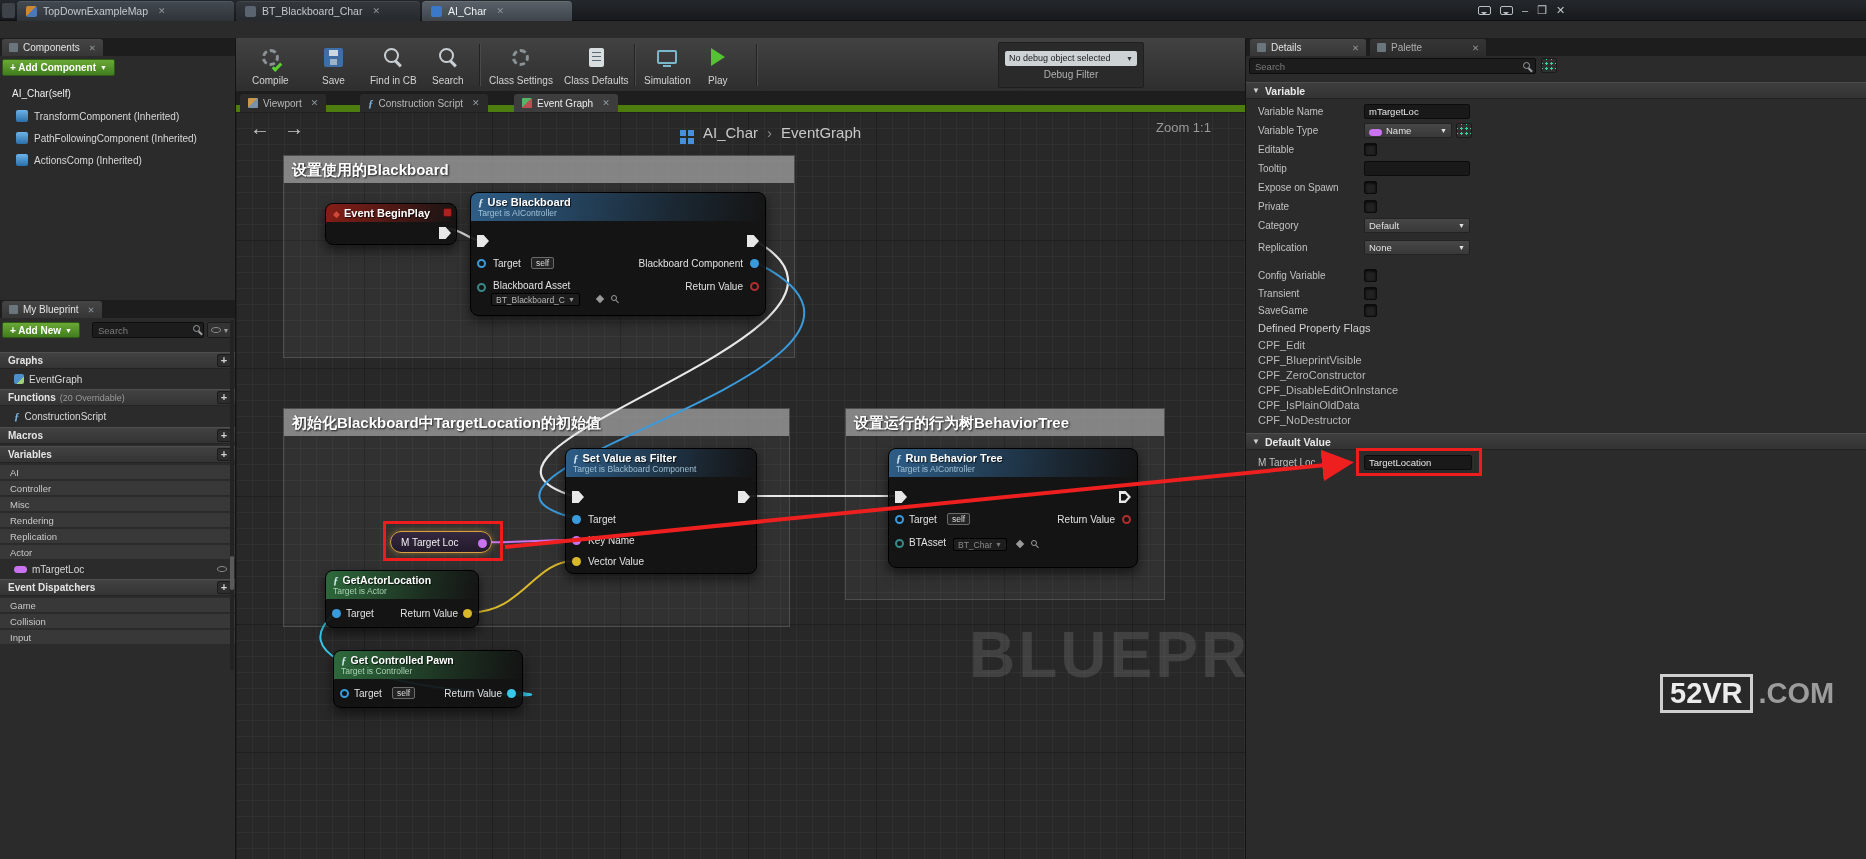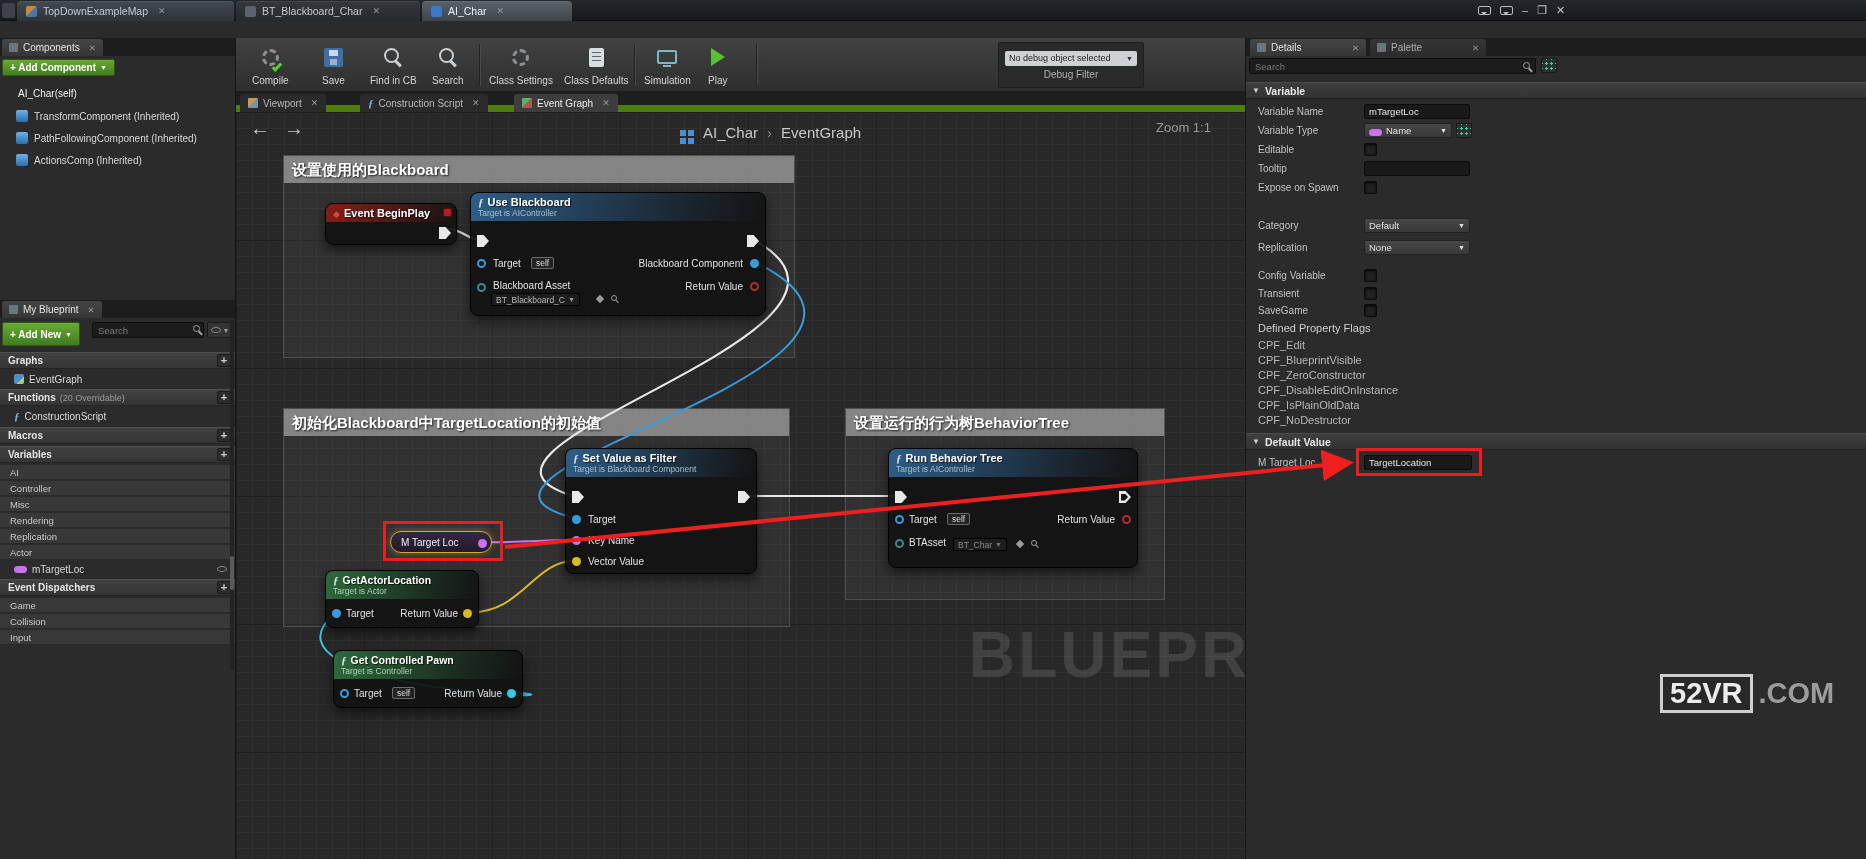--- a/index.html
+++ b/index.html
@@ -178,21 +178,21 @@
         <span>Components</span>
         <span class="tclose">✕</span>
       </div>
     </div>
     <div class="abs" style="left:2px;top:21px">
       <span class="btn-green">
           <span>+ Add Component</span>
           <span class="caret">▼</span>
         </span>
     </div>
-    <div class="comp-row" style="top:45px;padding-left:18px;color:#efefef">
+    <div class="comp-row" style="top:45px;padding-left:12px;color:#efefef">
       <span>AI_Char(self)</span>
     </div>
     <div class="comp-row" style="top:68px">
       <span class="comp-ico"></span>
       <span>TransformComponent (Inherited)</span>
     </div>
     <div class="comp-row" style="top:90px">
       <span class="comp-ico"></span>
       <span>PathFollowingComponent (Inherited)</span>
     </div>
@@ -202,21 +202,21 @@
     </div>
 
     <div class="tabstrip" style="top:262px">
       <div class="ptab" style="left:2px">
         <span class="ptab-ico"></span>
         <span>My Blueprint</span>
         <span class="tclose">✕</span>
       </div>
     </div>
     <div class="abs" style="left:2px;top:284px">
-      <span class="btn-green" style="height:24px">
+      <span class="btn-green" style="height:16px">
           <span>+ Add New</span>
           <span class="caret">▼</span>
         </span>
     </div>
     <div class="abs" style="left:92px;top:284px">
       <input class="sinput" style="width: 112px; height: 16px;" placeholder="Search">
       <span class="magmini" style="right:4px;top:3px"></span>
     </div>
     <div class="abs" style="left:207px;top:284px;width:26px;height:16px;background:#333;border:1px solid #1b1b1b;border-radius:2px;display:flex;align-items:center;justify-content:center;gap:2px">
       <span class="eye-ico" style="margin:0"></span>
@@ -546,20 +546,24 @@
       <span class="dcheck" style="left:118px;top:1px"></span>
     </div>
     <div class="drow" style="top:123px">
       <span class="dlabel">Tooltip</span>
       <span class="dfield" style="left:118px;top:0;width:106px"></span>
     </div>
     <div class="drow" style="top:142px">
       <span class="dlabel">Expose on Spawn</span>
       <span class="dcheck" style="left:118px;top:1px"></span>
     </div>
+    <div class="drow" style="top:161px">
+      <span class="dlabel">Private</span>
+      <span class="dcheck" style="left:118px;top:1px"></span>
+    </div>
     <div class="drow" style="top:180px">
       <span class="dlabel">Category</span>
       <span class="ddrop" style="left:118px;top:0;width:106px">
         <span>Default</span>
         <span class="caret">▼</span>
       </span>
     </div>
     <div class="drow" style="top:202px">
       <span class="dlabel">Replication</span>
       <span class="ddrop" style="left:118px;top:0;width:106px">

